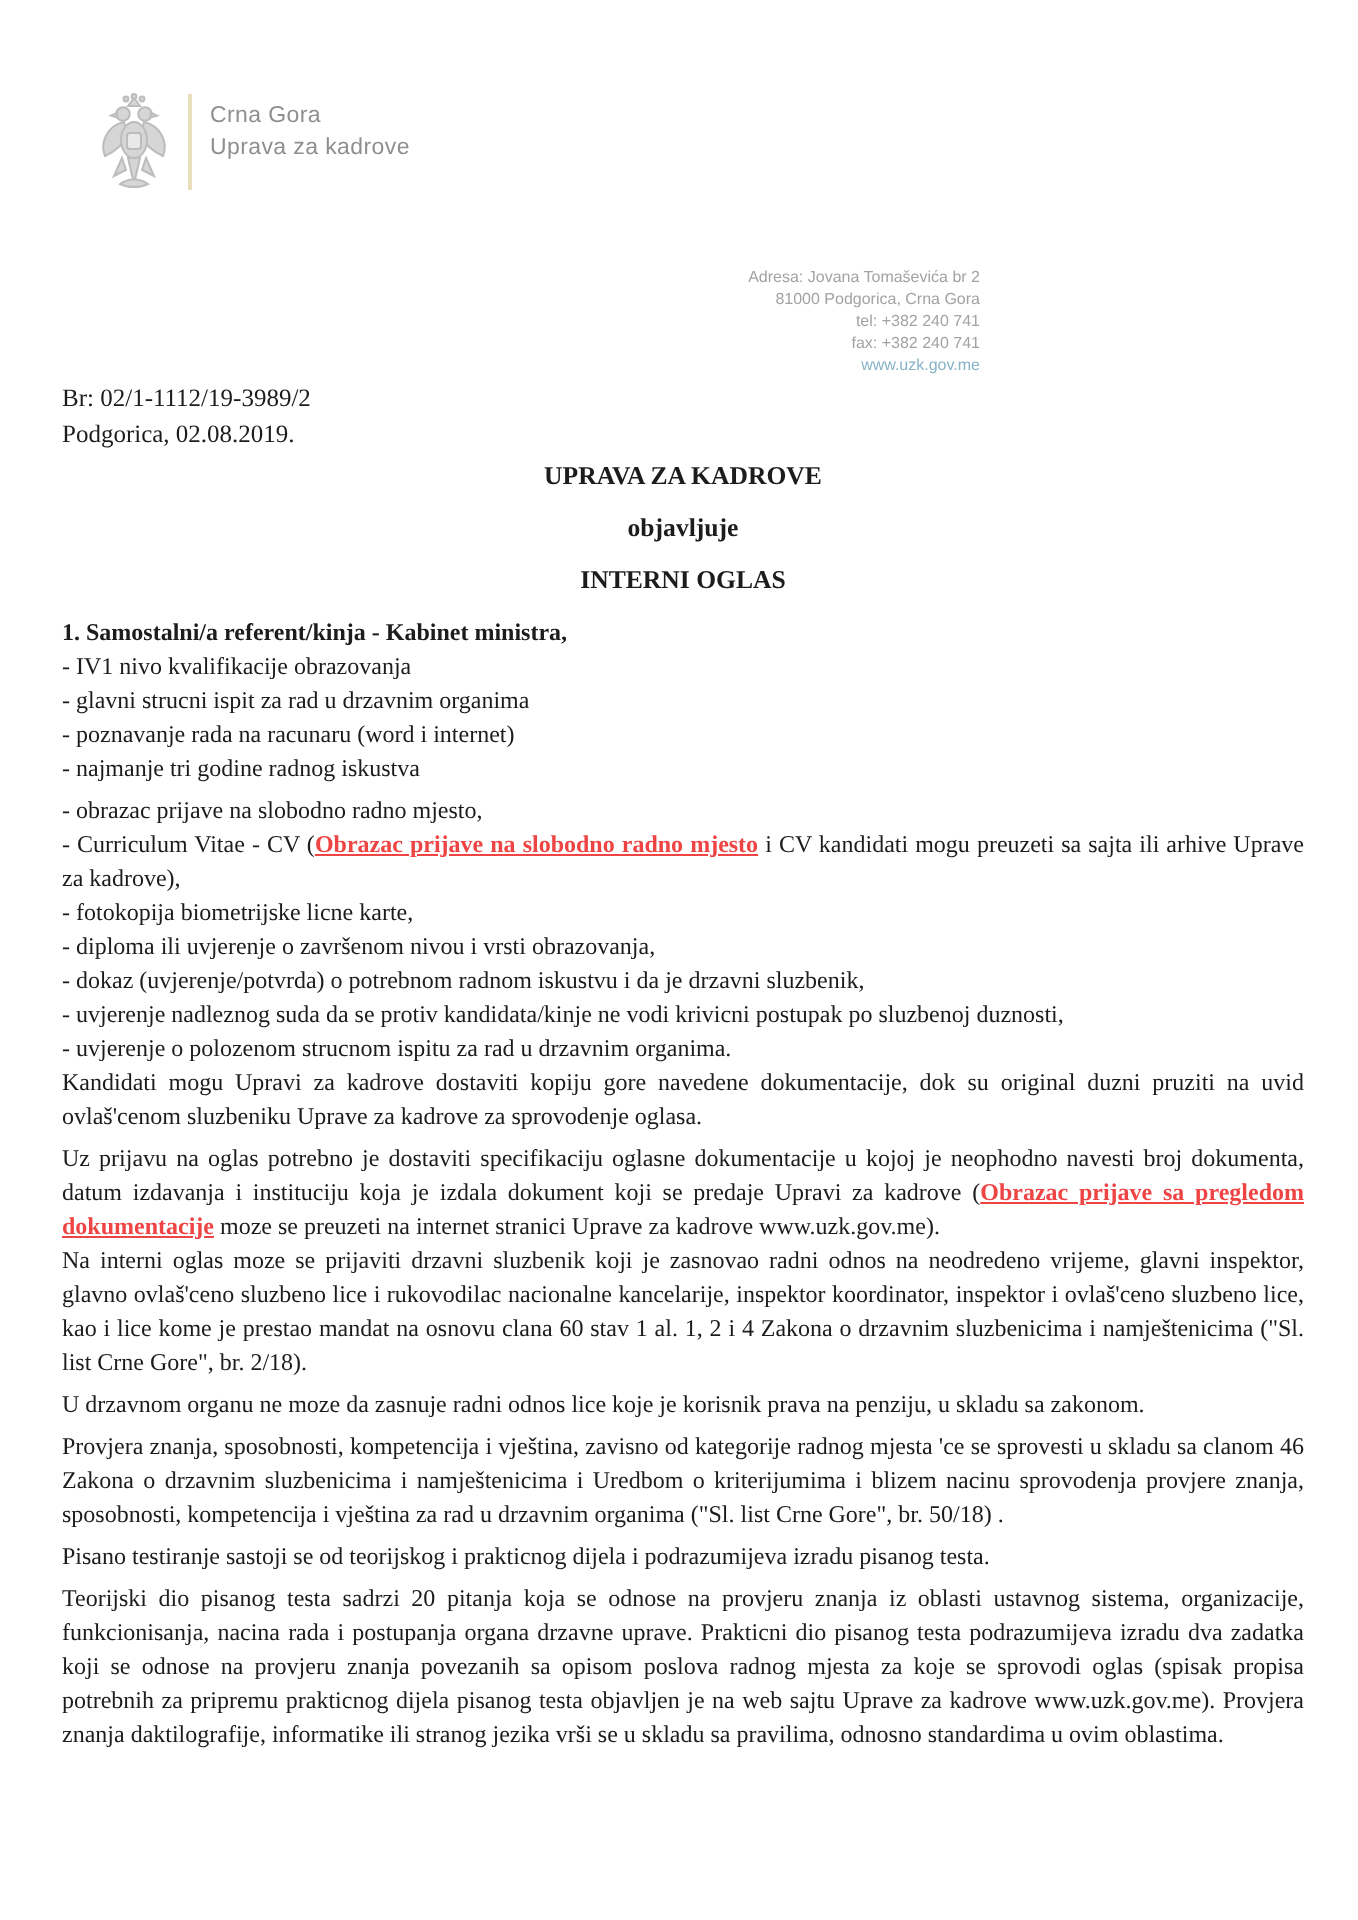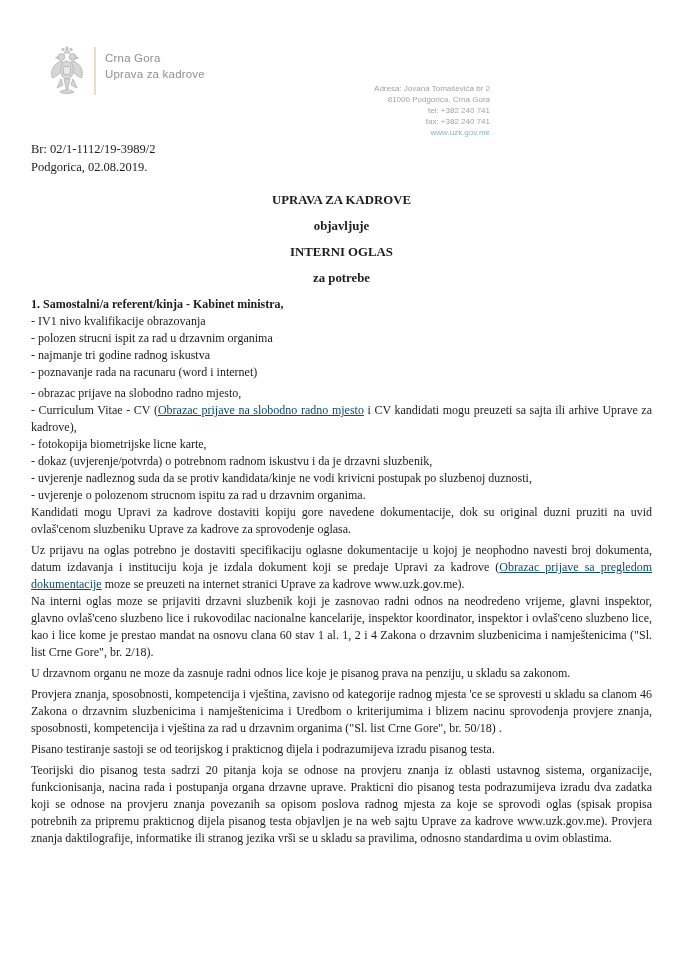--- a/index.html
+++ b/index.html
@@ -8,46 +8,46 @@
     width:679px; height:960px;
     box-sizing:border-box;
     background:#ffffff;
     font-family:"Liberation Serif", serif;
     font-size:12px;
     color:#1c1c1c;
     padding:46px 27px 10px 31px;
     overflow:hidden;
   }
   
-  .letterhead { display:flex; justify-content:space-between; margin-bottom:3px; padding-left:17px; }
+  .letterhead { display:flex; justify-content:space-between; margin-bottom:3px; padding-left:17px;flex-direction:column; }
   .brand { display:flex; }
   .logo { width:38px; height:50px; flex:0 0 auto; }
   .brand-divider { width:2px; height:48px; background:#eadfbd; margin:1px 9px 0 8px; }
   .brand-text {
     font-family:"Liberation Sans", sans-serif;
     color:#8f8f8f; font-size:11.5px; line-height:16px; padding-top:4px;
     letter-spacing:.2px;
   }
   .address {
     font-family:"Liberation Sans", sans-serif;
     color:#a3a3a3; font-size:8px; line-height:11px;
     text-align:right; margin:37px 162px 0 0;
   }
   .website { color:#87b3c6; cursor:pointer; }
   
-  .ref { line-height:17.5px; font-size:12.5px; margin-bottom:16px; }
+  .ref { line-height:17.5px; font-size:12.5px; margin-bottom:4px; }
   
   .h-center { text-align:center; font-weight:bold; font-size:12.8px; margin:0 0 9px 0; line-height:17px; }
   .h-center.last { margin-bottom:1px; }
   
   .bl { margin:0; line-height:17px; }
   .bold { font-weight:bold; }
   .just { text-align:justify; }
   .gap { margin-top:4px; }
-  .doclink { color:#0c4a6e; text-decoration:underline; cursor:pointer; }
+  .doclink { color:#ef4444; text-decoration:underline; cursor:pointer;font-weight:bold; }
 </style>
 </head>
 <body>
 
 <div class="page">
 
   <div class="letterhead">
     <div class="brand">
       <svg class="logo" viewBox="0 0 38 50">
         <g fill="#d6d6d6" stroke="#bcbcbc" stroke-width="1">
@@ -85,40 +85,40 @@
   </div>
 
   <div class="ref">
     <div>Br: 02/1-1112/19-3989/2</div>
     <div>Podgorica, 02.08.2019.</div>
   </div>
 
   <p class="h-center">UPRAVA ZA KADROVE</p>
   <p class="h-center">objavljuje</p>
   <p class="h-center">INTERNI OGLAS</p>
-  <p class="h-center">za potrebe</p>
 
   <p class="bl bold">1. Samostalni/a referent/kinja - Kabinet ministra,</p>
   <p class="bl">- IV1 nivo kvalifikacije obrazovanja</p>
-  <p class="bl">- polozen strucni ispit za rad u drzavnim organima</p>
+  <p class="bl">- glavni strucni ispit za rad u drzavnim organima</p>
+  <p class="bl">- poznavanje rada na racunaru (word i internet)</p>
   <p class="bl">- najmanje tri godine radnog iskustva</p>
-  <p class="bl">- poznavanje rada na racunaru (word i internet)</p>
 
   <p class="bl gap">- obrazac prijave na slobodno radno mjesto,</p>
   <p class="bl just"><span>- Curriculum Vitae - CV (</span><a class="doclink">Obrazac prijave na slobodno radno mjesto</a><span> i CV kandidati mogu preuzeti sa sajta ili arhive Uprave za kadrove),</span></p>
   <p class="bl">- fotokopija biometrijske licne karte,</p>
+  <p class="bl">- diploma ili uvjerenje o završenom nivou i vrsti obrazovanja,</p>
   <p class="bl">- dokaz (uvjerenje/potvrda) o potrebnom radnom iskustvu i da je drzavni sluzbenik,</p>
   <p class="bl">- uvjerenje nadleznog suda da se protiv kandidata/kinje ne vodi krivicni postupak po sluzbenoj duznosti,</p>
   <p class="bl">- uvjerenje o polozenom strucnom ispitu za rad u drzavnim organima.</p>
   <p class="bl just">Kandidati mogu Upravi za kadrove dostaviti kopiju gore navedene dokumentacije, dok su original duzni pruziti na uvid ovlaš'cenom sluzbeniku Uprave za kadrove za sprovodenje oglasa.</p>
 
   <p class="bl just gap"><span>Uz prijavu na oglas potrebno je dostaviti specifikaciju oglasne dokumentacije u kojoj je neophodno navesti broj dokumenta, datum izdavanja i instituciju koja je izdala dokument koji se predaje Upravi za kadrove (</span><a class="doclink">Obrazac prijave sa pregledom dokumentacije</a><span> moze se preuzeti na internet stranici Uprave za kadrove www.uzk.gov.me).</span></p>
   <p class="bl just">Na interni oglas moze se prijaviti drzavni sluzbenik koji je zasnovao radni odnos na neodredeno vrijeme, glavni inspektor, glavno ovlaš'ceno sluzbeno lice i rukovodilac nacionalne kancelarije, inspektor koordinator, inspektor i ovlaš'ceno sluzbeno lice, kao i lice kome je prestao mandat na osnovu clana 60 stav 1 al. 1, 2 i 4 Zakona o drzavnim sluzbenicima i namještenicima ("Sl. list Crne Gore", br. 2/18).</p>
 
-  <p class="bl just gap">U drzavnom organu ne moze da zasnuje radni odnos lice koje je pisanog prava na penziju, u skladu sa zakonom.</p>
+  <p class="bl just gap">U drzavnom organu ne moze da zasnuje radni odnos lice koje je korisnik prava na penziju, u skladu sa zakonom.</p>
 
 
   <p class="bl just gap">Provjera znanja, sposobnosti, kompetencija i vještina, zavisno od kategorije radnog mjesta 'ce se sprovesti u skladu sa clanom 46 Zakona o drzavnim sluzbenicima i namještenicima i Uredbom o kriterijumima i blizem nacinu sprovodenja provjere znanja, sposobnosti, kompetencija i vještina za rad u drzavnim organima ("Sl. list Crne Gore", br. 50/18) .</p>
 
   <p class="bl just gap">Pisano testiranje sastoji se od teorijskog i prakticnog dijela i podrazumijeva izradu pisanog testa.</p>
 
   <p class="bl just gap">Teorijski dio pisanog testa sadrzi 20 pitanja koja se odnose na provjeru znanja iz oblasti ustavnog sistema, organizacije, funkcionisanja, nacina rada i postupanja organa drzavne uprave. Prakticni dio pisanog testa podrazumijeva izradu dva zadatka koji se odnose na provjeru znanja povezanih sa opisom poslova radnog mjesta za koje se sprovodi oglas (spisak propisa potrebnih za pripremu prakticnog dijela pisanog testa objavljen je na web sajtu Uprave za kadrove www.uzk.gov.me). Provjera znanja daktilografije, informatike ili stranog jezika vrši se u skladu sa pravilima, odnosno standardima u ovim oblastima.</p>
 
 </div>
 

